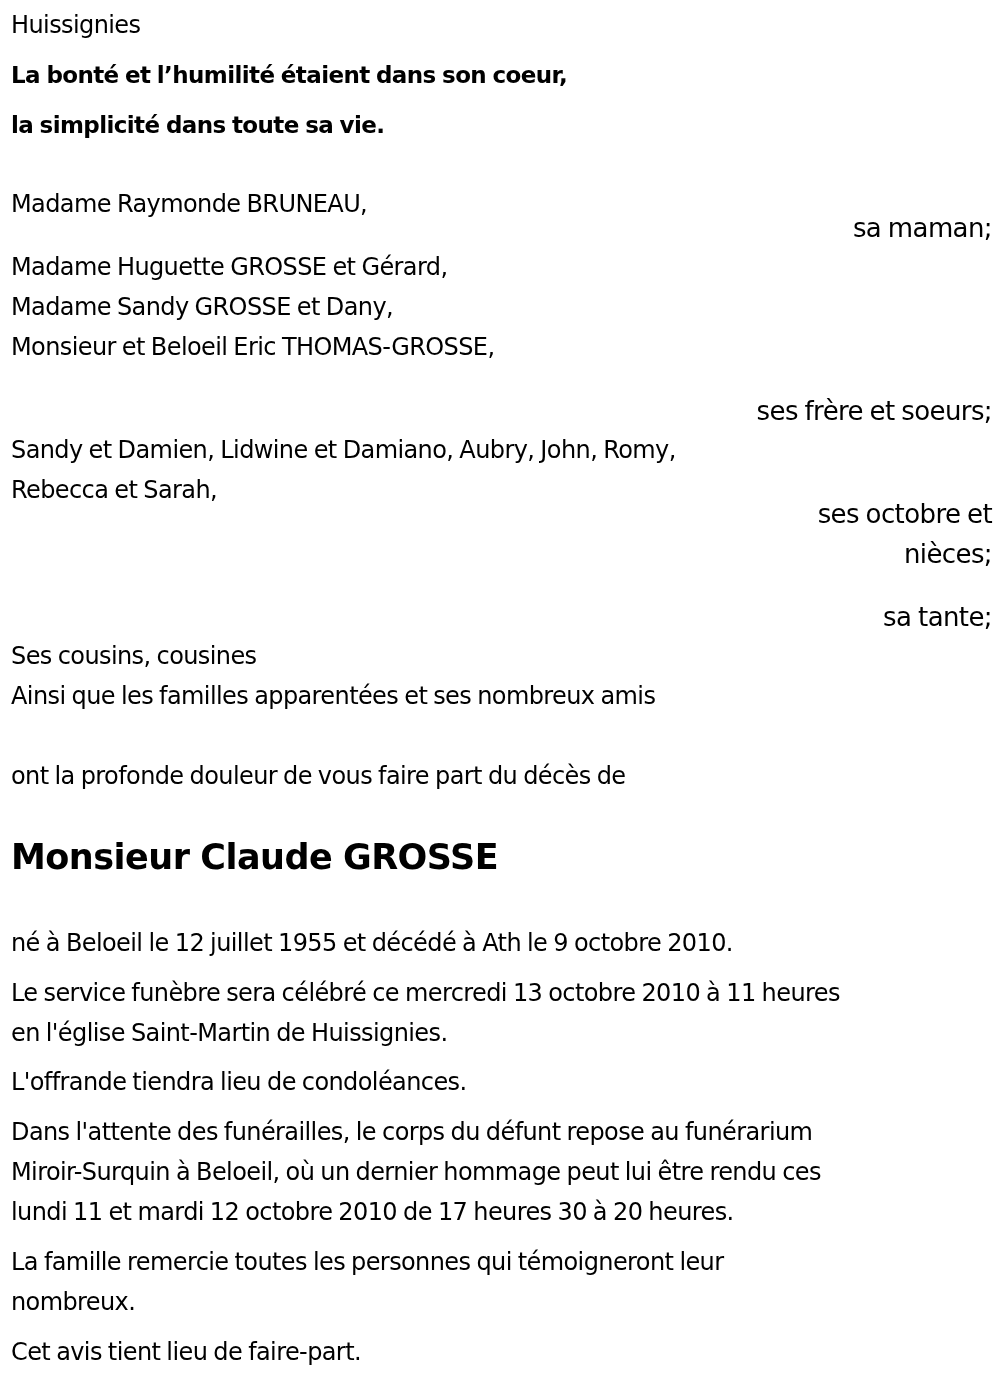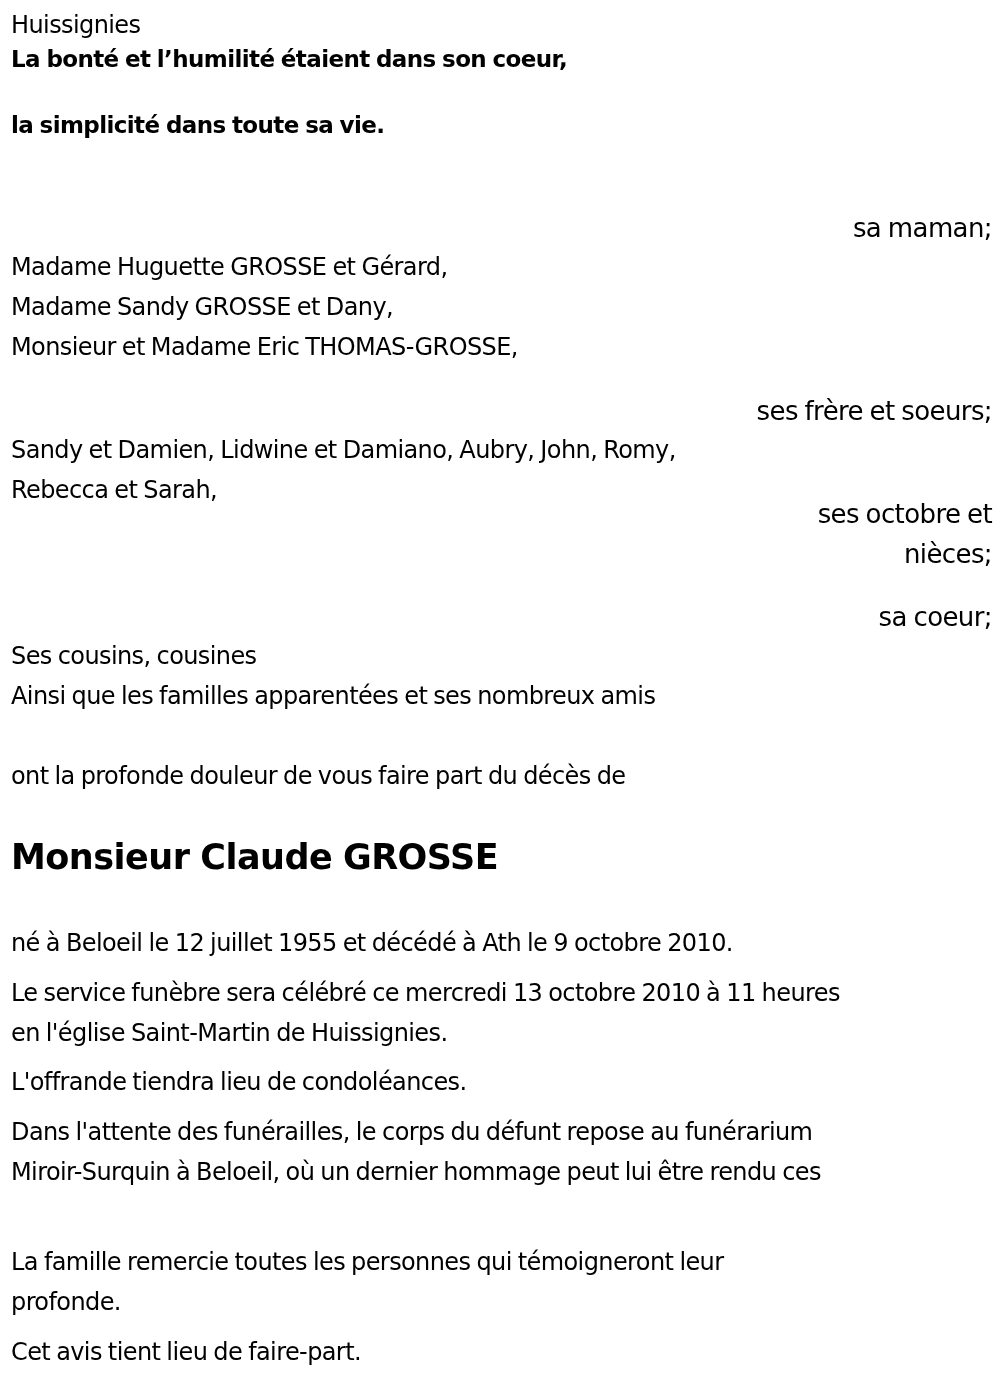--- a/index.html
+++ b/index.html
@@ -45,52 +45,54 @@
       letter-spacing: -0.5px;
       line-height: 44px;
     }
   </style>
 </head>
 <body>
 
 <div class="page">
 
   <div class="ln" style="top:10px;">Huissignies</div>
-  <div class="ln bold" style="top:44px;text-align:right;">La bonté et l’humilité étaient dans son coeur,</div>
+  <div class="ln bold" style="top:60px;text-align:right;">La bonté et l’humilité étaient dans son coeur,</div>
   <div class="ln bold" style="top:110px;">la simplicité dans toute sa vie.</div>
 
+  <div class="ln" style="top:189px;">Madame Raymonde BRUNEAU,</div>
   <div class="rel" style="top:213px;">sa maman;</div>
 
   <div class="ln" style="top:252px;">Madame Huguette GROSSE et Gérard,</div>
   <div class="ln" style="top:292px;">Madame Sandy GROSSE et Dany,</div>
-  <div class="ln" style="top:332px;">Monsieur et Madame Eric THOMAS-GROSSE,</div>
+  <div class="ln" style="top:332px;">Monsieur et Beloeil Eric THOMAS-GROSSE,</div>
   <div class="rel" style="top:396px;">ses frère et soeurs;</div>
 
   <div class="ln" style="top:435px;">Sandy et Damien, Lidwine et Damiano, Aubry, John, Romy,</div>
   <div class="ln" style="top:475px;">Rebecca et Sarah,</div>
   <div class="rel" style="top:499px;">ses octobre et</div>
   <div class="rel" style="top:539px;">nièces;</div>
 
-  <div class="rel" style="top:602px;">sa coeur;</div>
+  <div class="rel" style="top:602px;">sa tante;</div>
 
   <div class="ln" style="top:641px;">Ses cousins, cousines</div>
   <div class="ln" style="top:681px;">Ainsi que les familles apparentées et ses nombreux amis</div>
 
   <div class="ln" style="top:761px;">ont la profonde douleur de vous faire part du décès de</div>
 
   <div class="ln name" style="top:835px;">Monsieur Claude GROSSE</div>
 
   <div class="ln" style="top:928px;">né à Beloeil le 12 juillet 1955 et décédé à Ath le 9 octobre 2010.</div>
 
   <div class="ln" style="top:978px;">Le service funèbre sera célébré ce mercredi 13 octobre 2010 à 11 heures</div>
   <div class="ln" style="top:1018px;">en l'église Saint-Martin de Huissignies.</div>
 
   <div class="ln" style="top:1067px;">L'offrande tiendra lieu de condoléances.</div>
 
   <div class="ln" style="top:1117px;">Dans l'attente des funérailles, le corps du défunt repose au funérarium</div>
   <div class="ln" style="top:1157px;">Miroir-Surquin à Beloeil, où un dernier hommage peut lui être rendu ces</div>
+  <div class="ln" style="top:1197px;">lundi 11 et mardi 12 octobre 2010 de 17 heures 30 à 20 heures.</div>
 
   <div class="ln" style="top:1247px;">La famille remercie toutes les personnes qui témoigneront leur</div>
-  <div class="ln" style="top:1287px;">profonde.</div>
+  <div class="ln" style="top:1287px;">nombreux.</div>
 
   <div class="ln" style="top:1337px;">Cet avis tient lieu de faire-part.</div>
 
 </div>
 
 </body></html>

